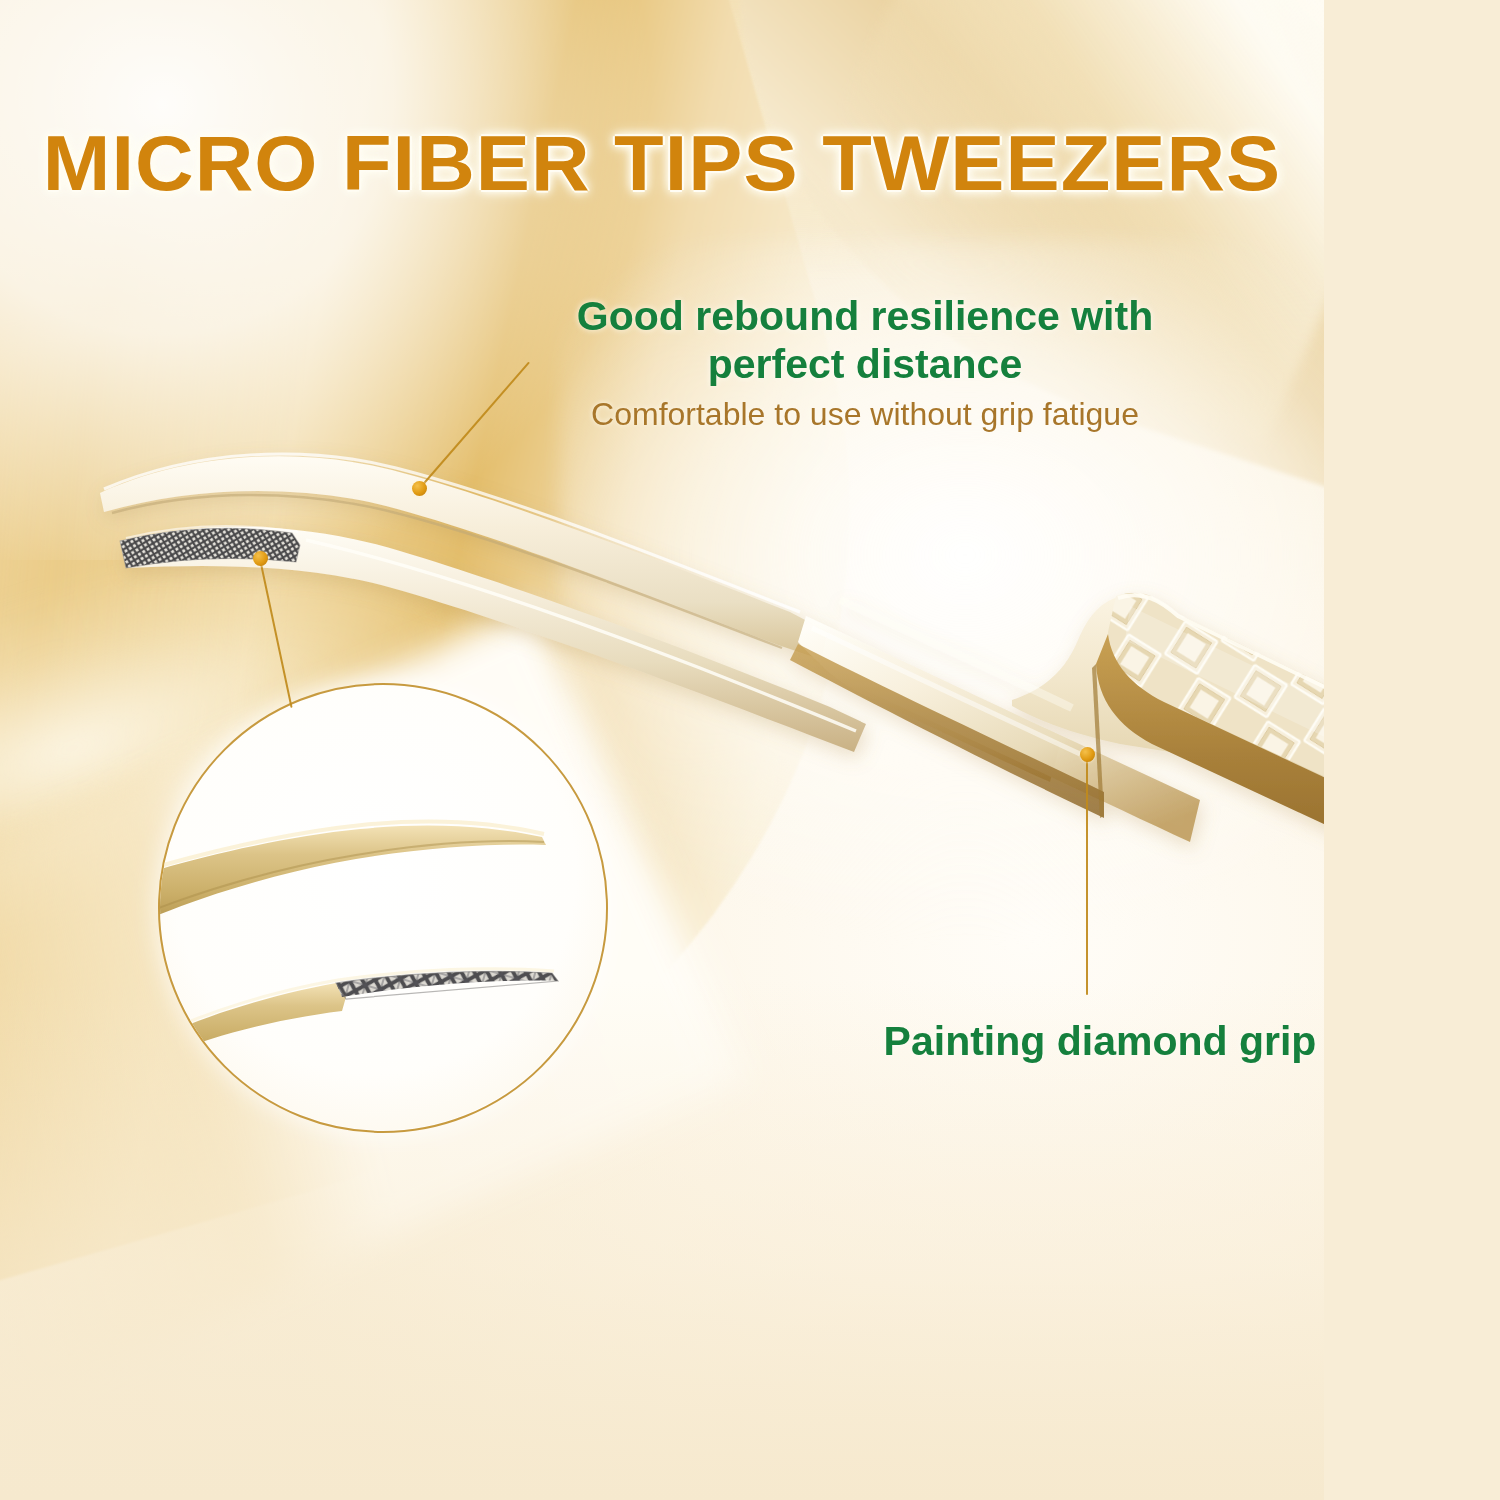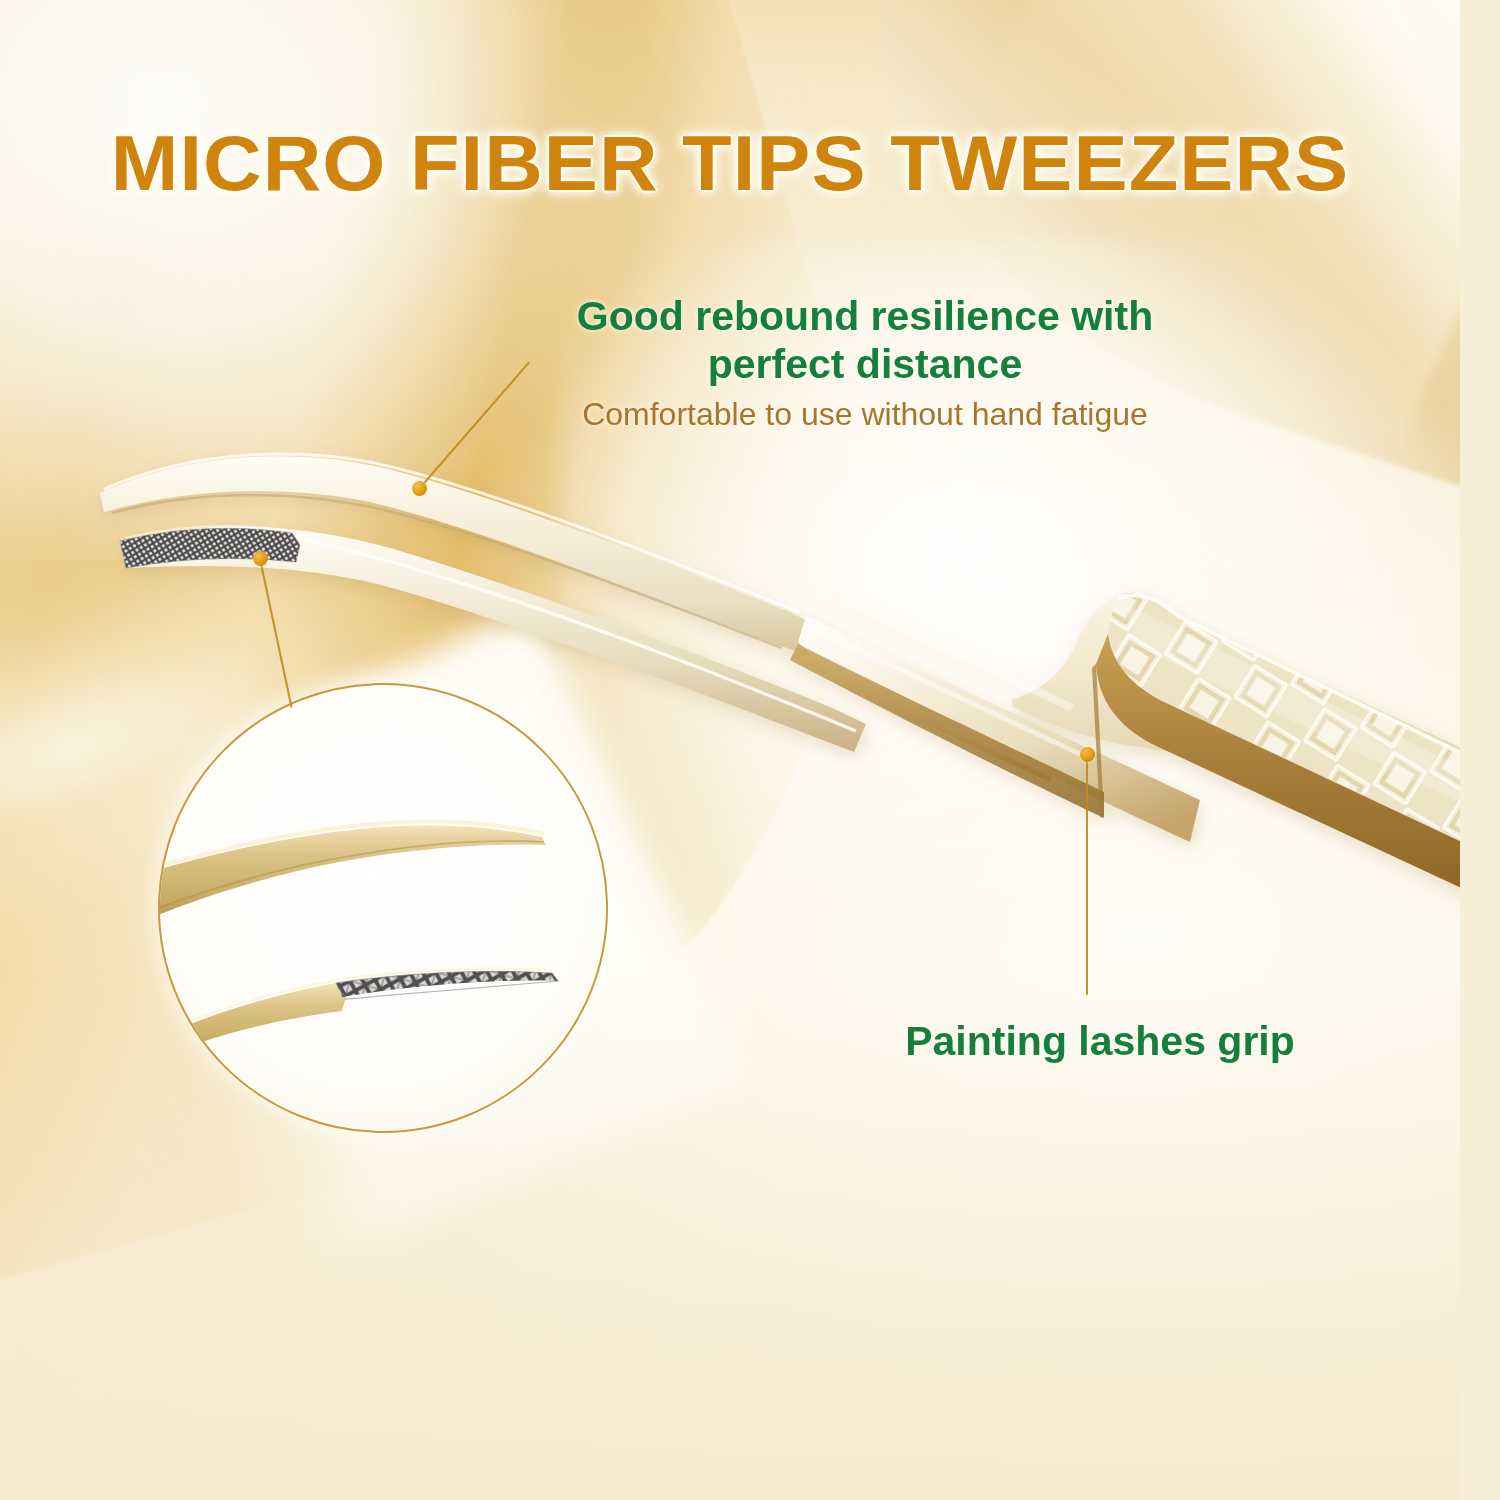--- a/index.html
+++ b/index.html
@@ -1,21 +1,21 @@
 <!DOCTYPE html>
 <html><head>
 <meta charset="utf-8">
 <style>
   html,body{margin:0;padding:0;}
   body{
     width:1500px;height:1500px;overflow:hidden;
     font-family:"Liberation Sans", sans-serif;
     background:#F8EDD6;
   }
-  #stage{position:relative;width:1460px;height:1500px;overflow:hidden;}
+  #stage{position:relative;width:1324px;height:1500px;overflow:hidden;}
 
   
   .bg-base{
     position:absolute;inset:0;
     background:
       radial-gradient(120% 90% at 78% 62%, #FFFDF8 0%, #FDF6E8 28%, #F8EDD4 55%, #F3E4C6 100%);
   }
   
   .bg-tl{
     position:absolute;left:-180px;top:-200px;width:900px;height:760px;
@@ -319,21 +319,21 @@
   <div class="lead-line" style="left:260px;top:558px;width:152px;transform:rotate(78deg);"></div>
   <div class="lead-dot" style="left:253px;top:551px;"></div>
 
   <div class="lead-line" style="left:1087px;top:754px;width:240px;transform:rotate(90deg);"></div>
   <div class="lead-dot" style="left:1080px;top:747px;"></div>
 
   <div class="title">MICRO FIBER TIPS TWEEZERS</div>
 
   <div class="callout" id="callout-rebound">
     <div class="c-title">Good rebound resilience with perfect distance</div>
-    <div class="c-sub">Comfortable to use without hand fatigue</div>
+    <div class="c-sub">Comfortable to use without grip fatigue</div>
   </div>
 
 
   <div class="callout" id="callout-grip">
-    <div class="c-title">Painting lashes grip</div>
+    <div class="c-title">Painting diamond grip</div>
   </div>
 
 </div>
 
 </body></html>

